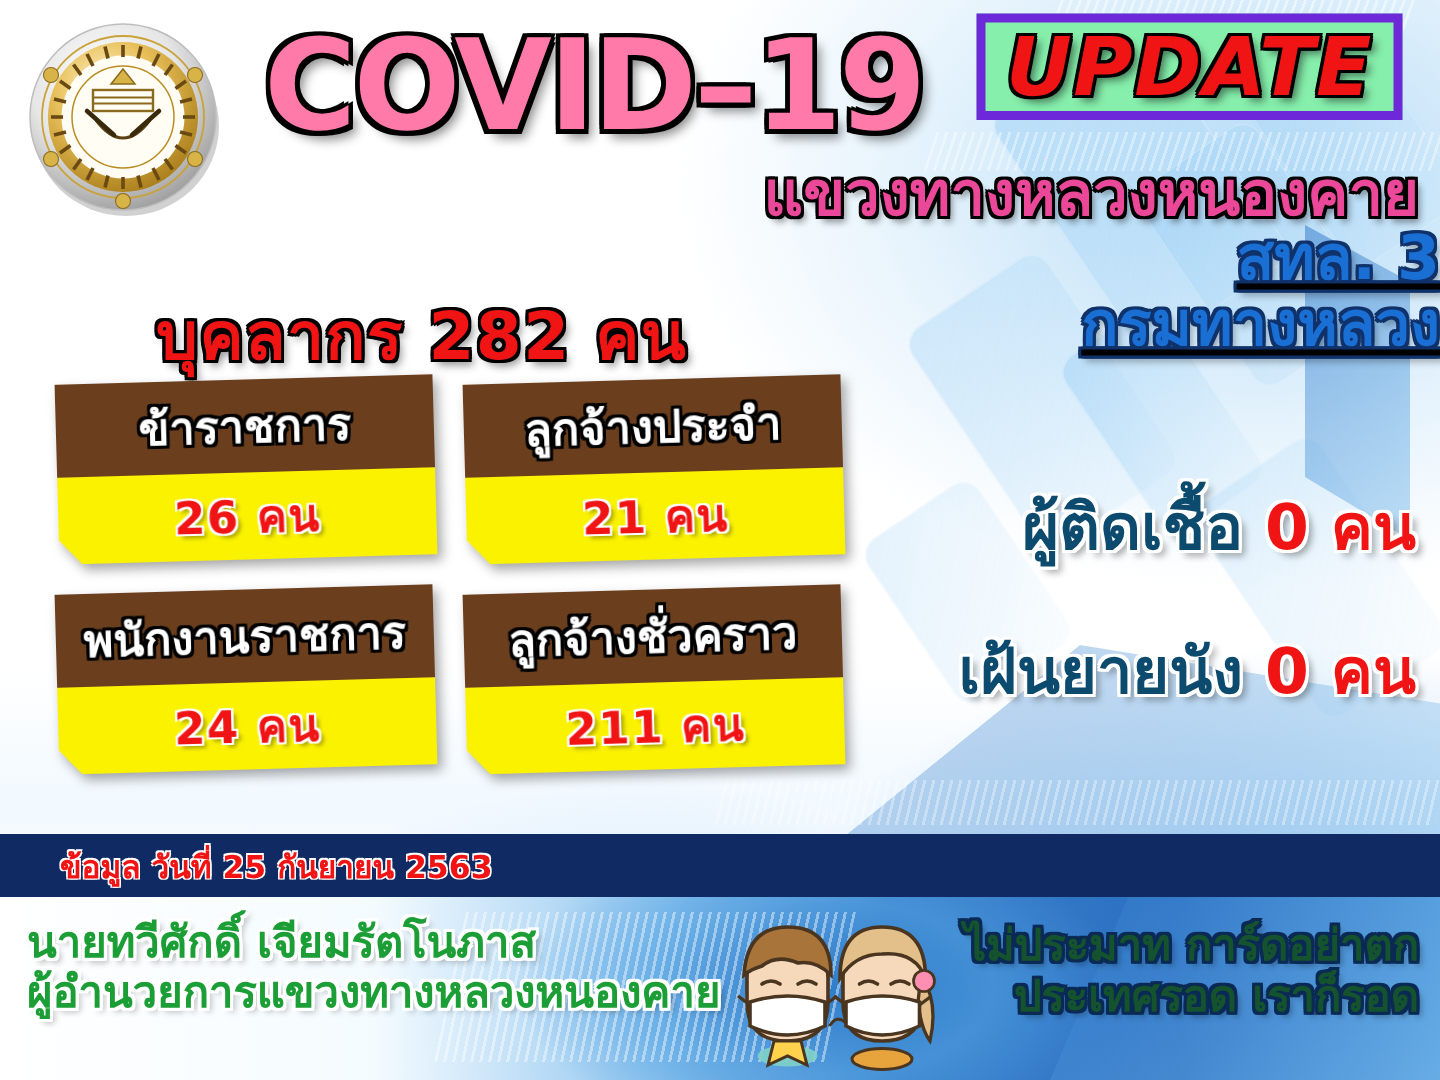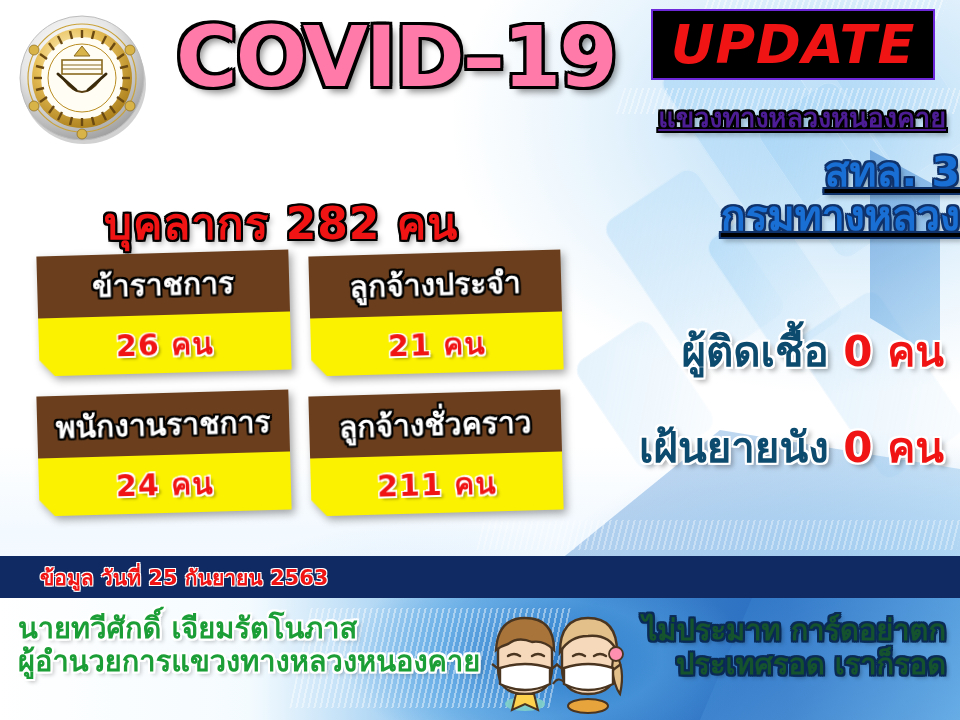--- a/index.html
+++ b/index.html
@@ -53,45 +53,44 @@
     font-family:"DejaVu Sans","Liberation Sans",sans-serif;
     text-shadow:
       -3px -3px 0 #000, 3px -3px 0 #000, -3px 3px 0 #000, 3px 3px 0 #000,
       0 -3px 0 #000, 0 3px 0 #000, -3px 0 0 #000, 3px 0 0 #000,
       5px 6px 7px rgba(0,0,0,.45);
     white-space:nowrap;
   }
 
   .update-box{
     position:absolute;left:651px;top:9px;width:284px;height:71px;
-    background:#000000;
-    border:2px solid #6d28d9;
+    background:#86efac;
+    border:6px solid #6d28d9;
     box-sizing:border-box;
     display:flex;align-items:center;justify-content:center;
   }
   .update-text{
     font-size:54px;font-weight:700;font-style:italic;
     color:#f01414;letter-spacing:1px;
     text-shadow:
       -2px -2px 0 #000, 2px -2px 0 #000, -2px 2px 0 #000, 2px 2px 0 #000,
       0 -2px 0 #000, 0 2px 0 #000, -2px 0 0 #000, 2px 0 0 #000,
       4px 4px 6px rgba(0,0,0,.5);
     white-space:nowrap;
   }
 
   .khwaeng{
     position:absolute;right:14px;top:96px;
-    font-size:27px;font-weight:700;
-    color:#4c1d95;
+    font-size:41px;font-weight:700;
+    color:#ec4899;
     text-shadow:
       -2px -2px 0 #000, 2px -2px 0 #000, -2px 2px 0 #000, 2px 2px 0 #000,
       0 -2px 0 #000, 0 2px 0 #000, -2px 0 0 #000, 2px 0 0 #000,
       3px 4px 5px rgba(0,0,0,.45);
     white-space:nowrap;
-    text-decoration:underline;
   }
 
   .dept-block{
     position:absolute;right:0;top:150px;
     text-align:right;
     text-decoration:underline;
   }
   .dept-line{
     font-size:41px;font-weight:700;
     color:#1a6fd4;line-height:1.08;

